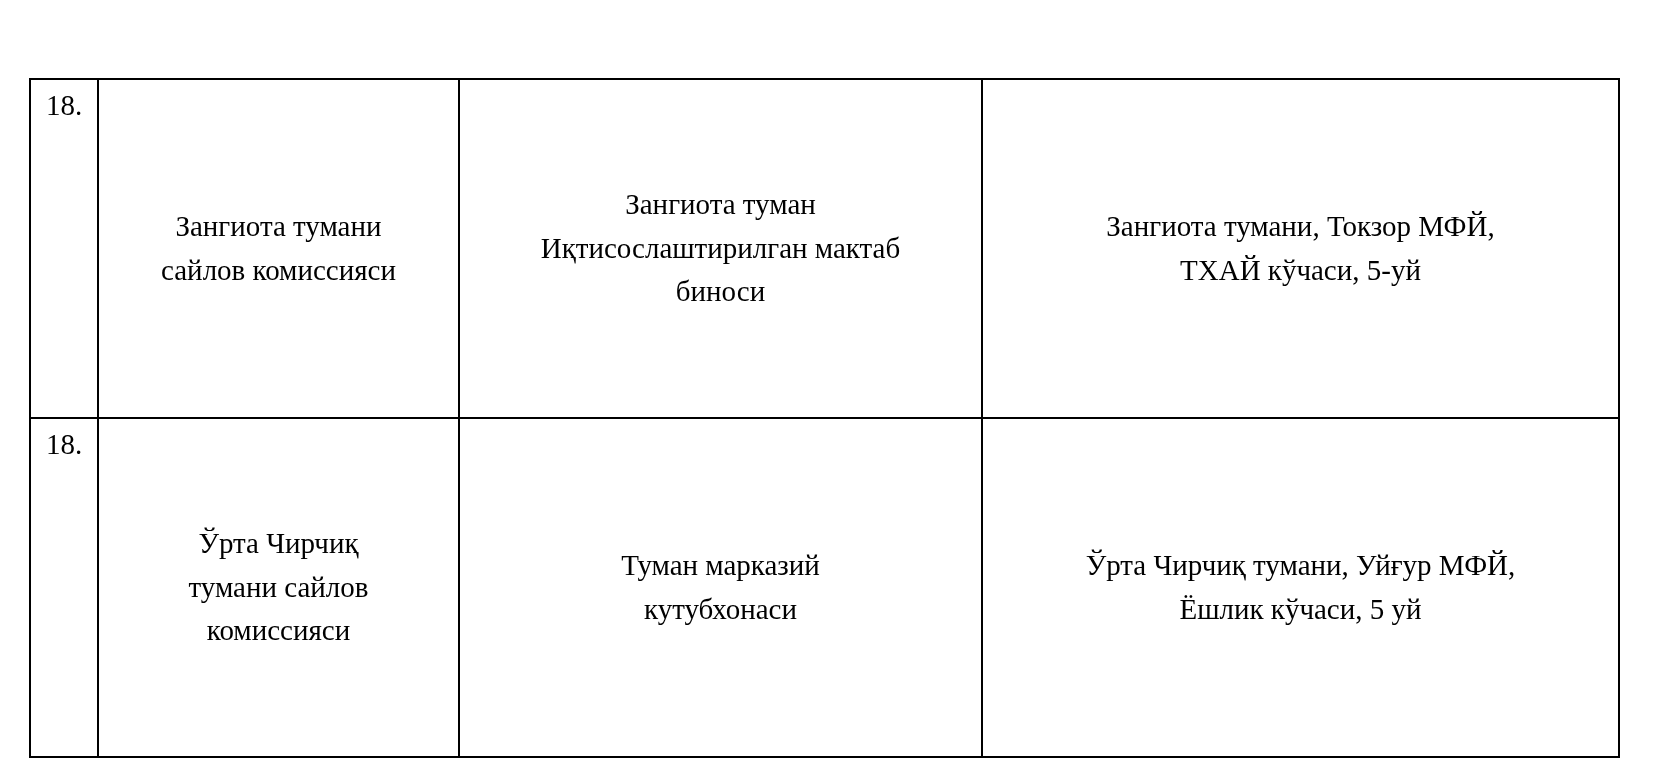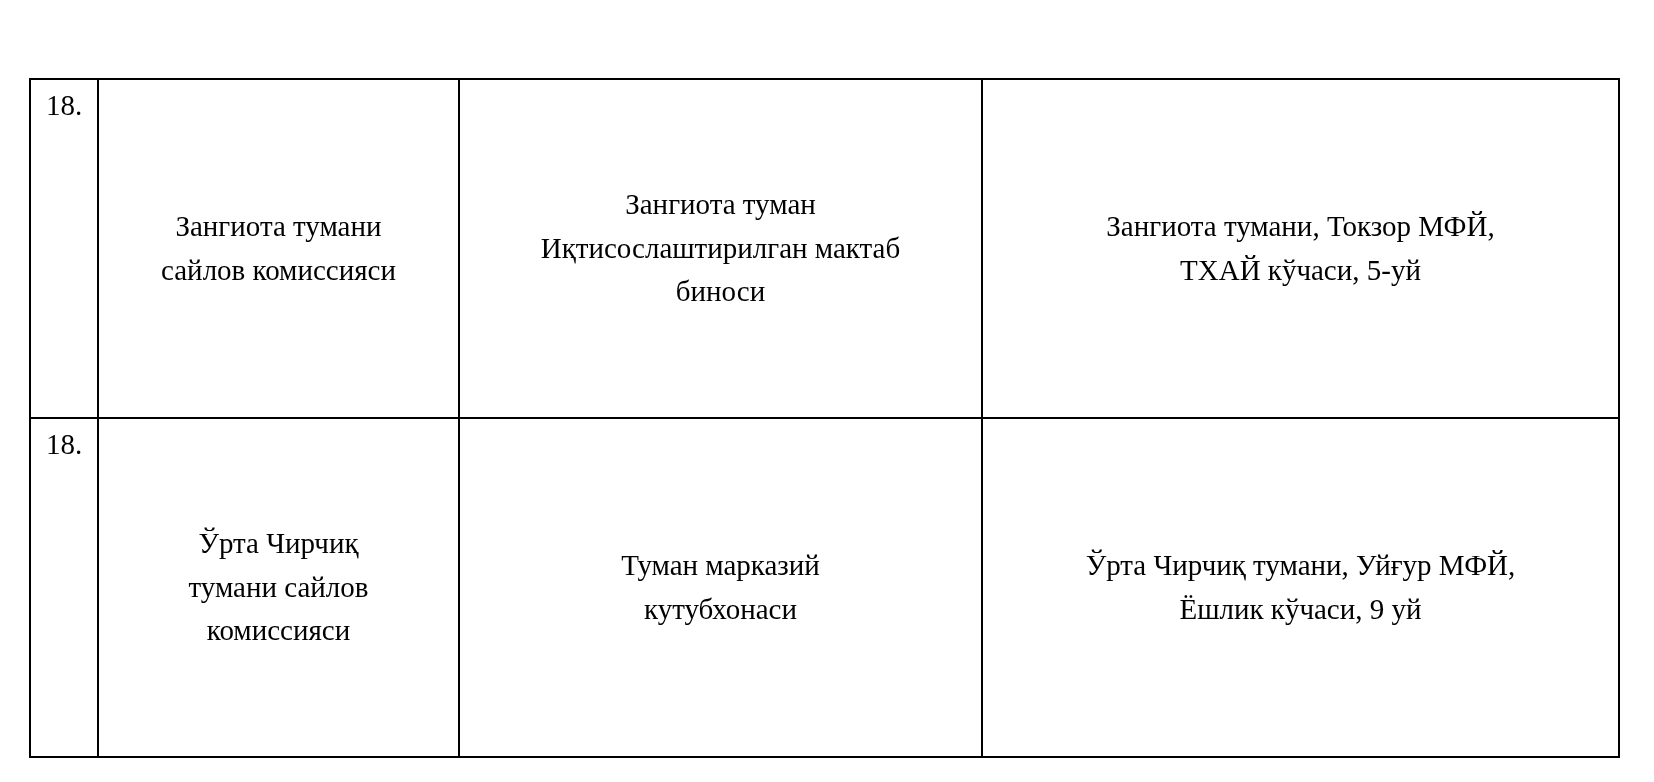--- a/index.html
+++ b/index.html
@@ -69,16 +69,16 @@
 ТХАЙ кўчаси, 5-уй</td>
     </tr>
     <tr>
       <td class="num-cell">18.</td>
       <td>Ўрта Чирчиқ
 тумани сайлов
 комиссияси</td>
       <td>Туман марказий
 кутубхонаси</td>
       <td>Ўрта Чирчиқ тумани, Уйғур МФЙ,
-Ёшлик кўчаси, 9 уй</td>
+Ёшлик кўчаси, 5 уй</td>
     </tr>
   </tbody>
 </table>
 
 </body></html>

